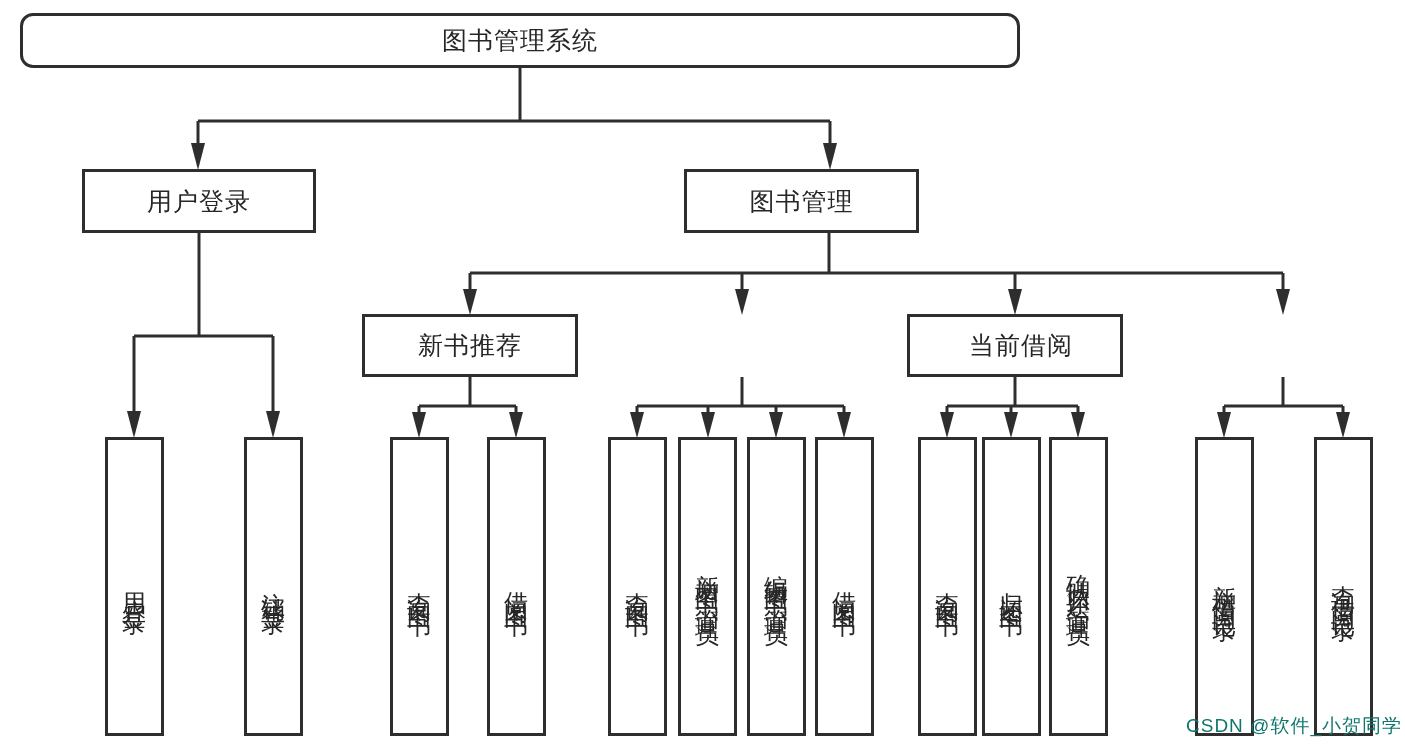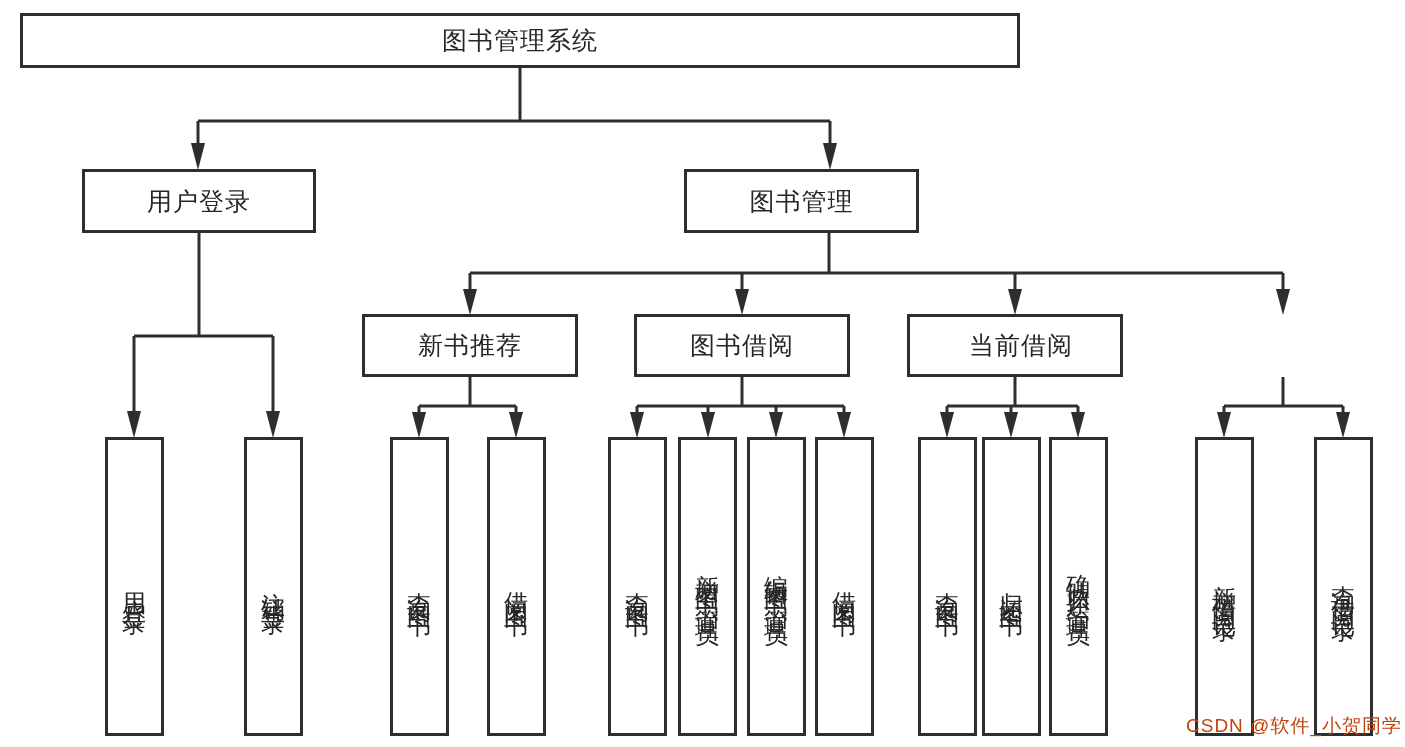--- a/index.html
+++ b/index.html
@@ -46,25 +46,25 @@
     letter-spacing: 7px;
     line-height: 53px;
     z-index: 2;
   }
   .watermark {
     position: absolute;
     left: 1186px;
     top: 713px;
     font-size: 19px;
     letter-spacing: 1px;
-    color: #c2410c;
+    color: #0f766e;
     z-index: 6;
     white-space: nowrap;
   }
-  .root   { left: 20px;  top: 13px;  width: 1000px; height: 55px; }
+  .root   { left: 20px;  top: 13px;  width: 1000px; height: 55px; border-radius: 13px; }
   .l2-a   { left: 82px;  top: 169px; width: 234px;  height: 64px; }
   .l2-b   { left: 684px; top: 169px; width: 235px;  height: 64px; }
   .l3     { top: 314px; width: 216px; height: 63px; }
   .l3-a   { left: 362px; }
   .l3-b   { left: 634px; }
   .l3-c   { left: 907px; padding-left: 12px; }
   .l3-d   { left: 1175px; }
 </style>
 </head>
 <body>
@@ -146,21 +146,20 @@
       <polygon points="1336,412 1350,412 1343,438" fill="#2e2e2e" stroke="none"></polygon>
     </g>
   </svg>
 
   <div class="hbox root">图书管理系统</div>
 
   <div class="hbox l2-a">用户登录</div>
   <div class="hbox l2-b">图书管理</div>
 
   <div class="hbox l3 l3-a">新书推荐</div>
-  <div class="hbox l3 l3-b">图书借阅</div>
   <div class="hbox l3 l3-c">当前借阅</div>
 
   <div class="vbox" style="left:105px">用户登录</div>
   <div class="vbox" style="left:244px">注销登录</div>
 
   <div class="vbox" style="left:390px">查询图书</div>
   <div class="vbox" style="left:487px">借阅图书</div>
 
   <div class="vbox" style="left:608px">查询图书</div>
   <div class="vbox" style="left:678px">新增图书（管理员）</div>

